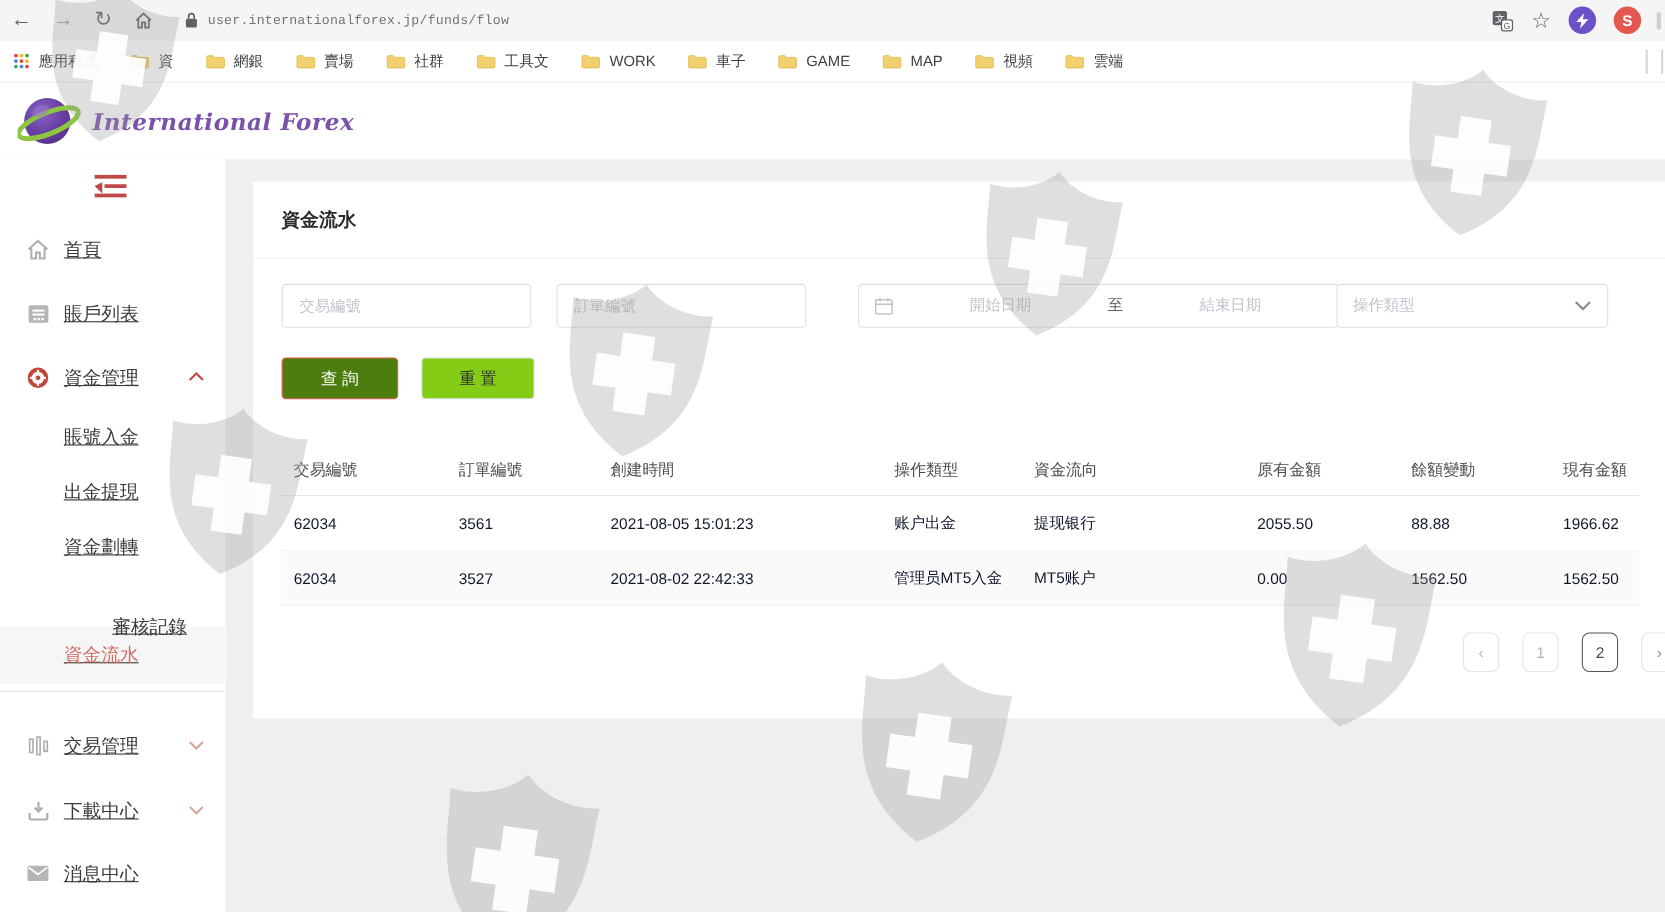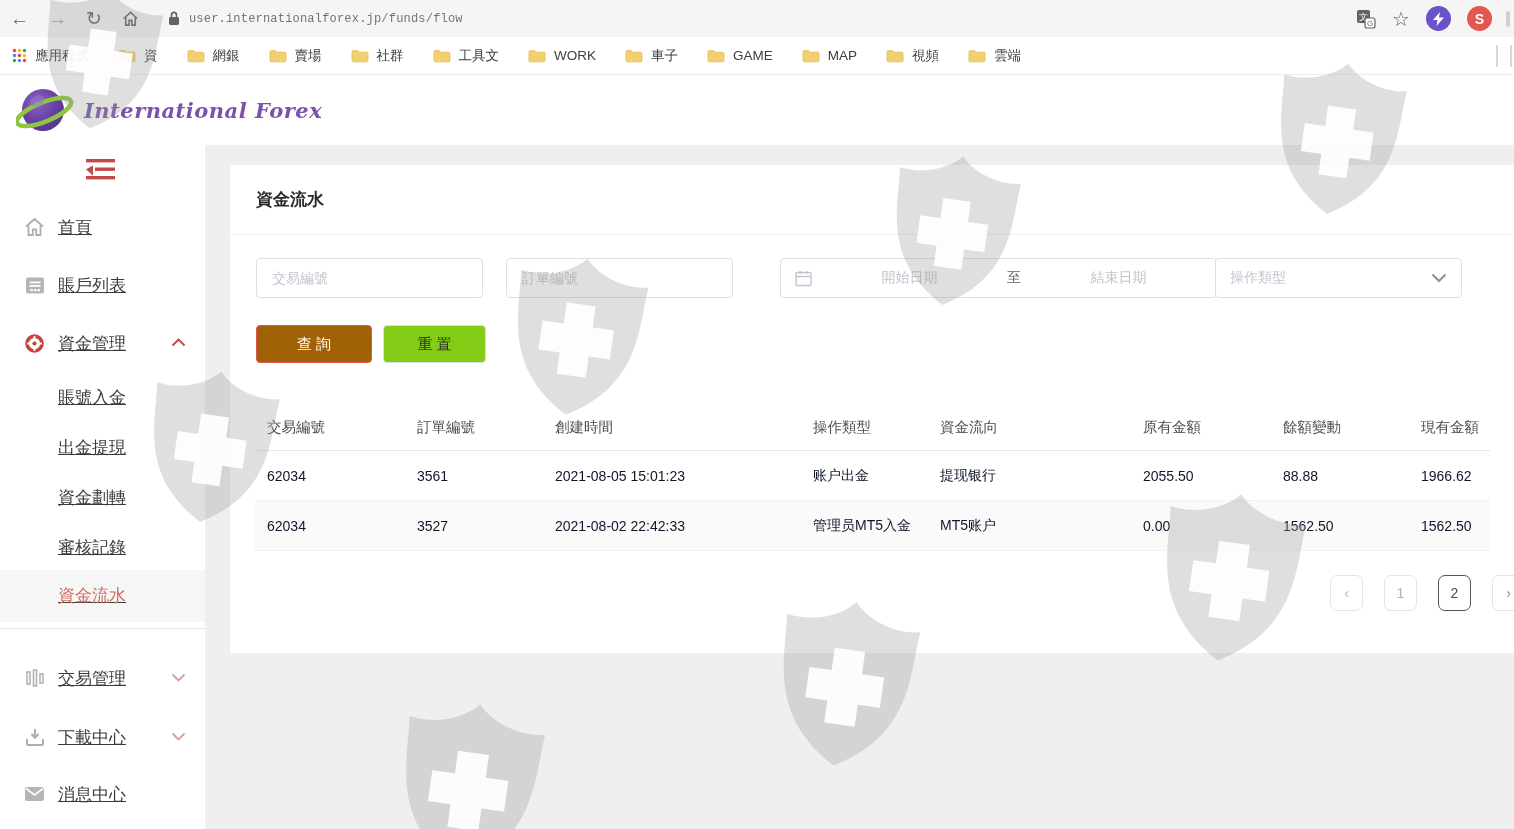--- a/index.html
+++ b/index.html
@@ -49,21 +49,21 @@
 
   .f-input { position:absolute; top:93px; height:40px; border:1px solid #dcdfe6; border-radius:4px; background:#fff; font-size:14px; color:#555; padding:0 15px; outline:none; }
   .f-input::placeholder { color:#c0c4cc; }
   .daterange { position:absolute; top:93px; left:525px; width:437px; height:40px; border:1px solid #dcdfe6; border-radius:4px; background:#fff; display:flex; align-items:center;margin-left:25px; }
   .dr-ph { color:#c0c4cc; font-size:14px; flex:1; text-align:center; }
   .dr-to { color:#606266; font-size:14px; }
   .selectbox { position:absolute; top:93px; left:985px; width:247px; height:40px; border:1px solid #dcdfe6; border-radius:4px; background:#fff; display:flex; align-items:center; padding:0 14px; }
   .selectbox .ph { color:#c0c4cc; font-size:14px; flex:1; }
 
   .btn { position:absolute; top:160px; height:38px; border-radius:4px; font-size:15px; display:flex; align-items:center; justify-content:center; cursor:pointer; }
-  .btn-query { left:26px; width:116px; background:#a16207; color:#ffffff; border:1px solid #e0564f; }
+  .btn-query { left:26px; width:106px; background:#4d7c0f; color:#ffffff; border:1px solid #e0564f; }
   .btn-reset { left:153px; width:103px; background:#84cc16; color:#2f2f2f; border:1px solid #dcdfe6; }
 
   .tbl { position:absolute; left:25px; top:240px; width:1235px; }
   .tr { display:grid; grid-template-columns:150px 138px 258px 127px 203px 140px 138px 1fr; align-items:center; }
   .tr > div { padding-left:12px; white-space:nowrap; }
   .thead { height:46px; border-bottom:1px solid #e7e7e7; font-size:14.5px; color:#4d4d4d; font-weight:500; }
   .tbody-row { height:50px; font-size:14px; color:#0f172a; border-bottom:1px solid #f3f3f3; }
   .row-alt { background:#fafafa; }
 
   .pg { position:absolute; top:410px; width:33px; height:36px; border:1px solid #e4e4e4; border-radius:7px; background:#fff; display:flex; align-items:center; justify-content:center; font-size:14px; color:#b4b4b4; }
@@ -289,21 +289,21 @@
 
     <div class="srow" style="top:235px;">
         <span class="sub-lbl">賬號入金</span>
       </div>
     <div class="srow" style="top:285px;">
         <span class="sub-lbl">出金提現</span>
       </div>
     <div class="srow" style="top:335px;">
         <span class="sub-lbl">資金劃轉</span>
       </div>
-    <div class="srow" style="top:385px;">
+    <div class="srow" style="top:407px;padding-left:44px;">
         <span class="sub-lbl">審核記錄</span>
       </div>
     <div class="srow" style="top:433px;">
         <span class="sub-lbl active-txt">資金流水</span>
       </div>
 
     <div class="srow" style="top:516px;">
       <span class="mi">
         <svg width="20" height="20" viewBox="0 0 20 20">
             <rect x="2" y="4" width="3" height="12" fill="none" stroke="#aeaeae" stroke-width="1.5"></rect>

